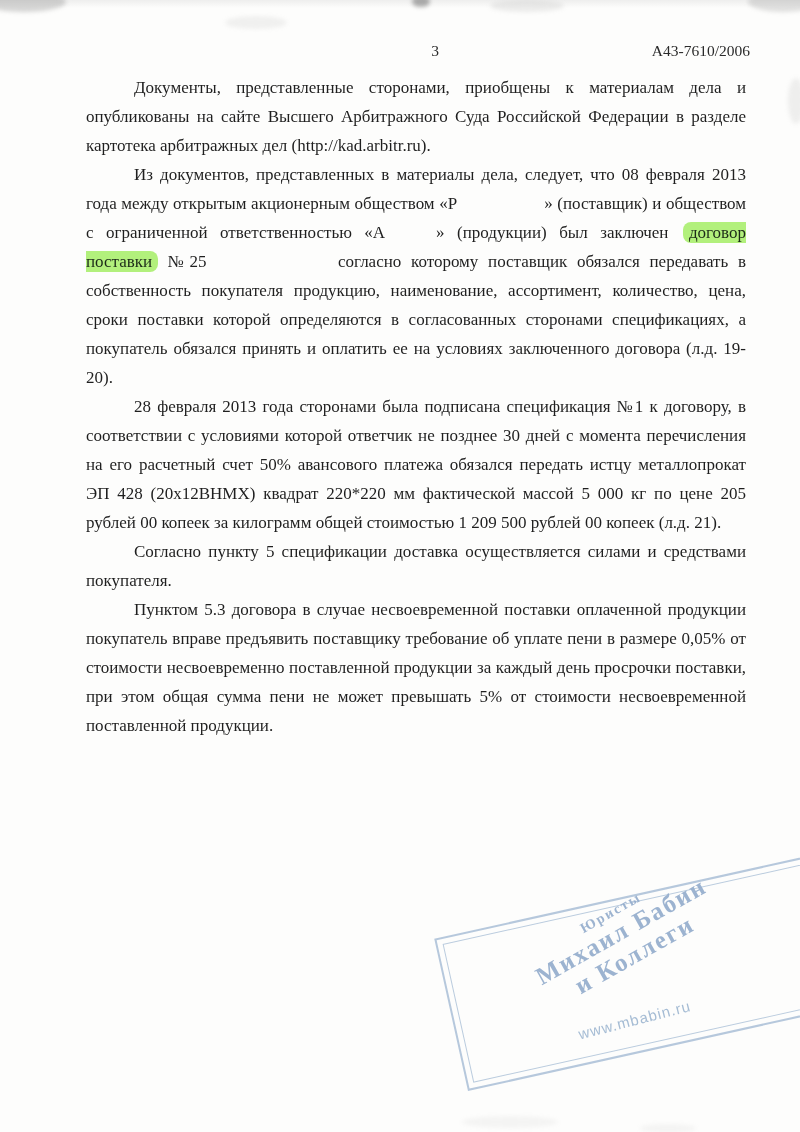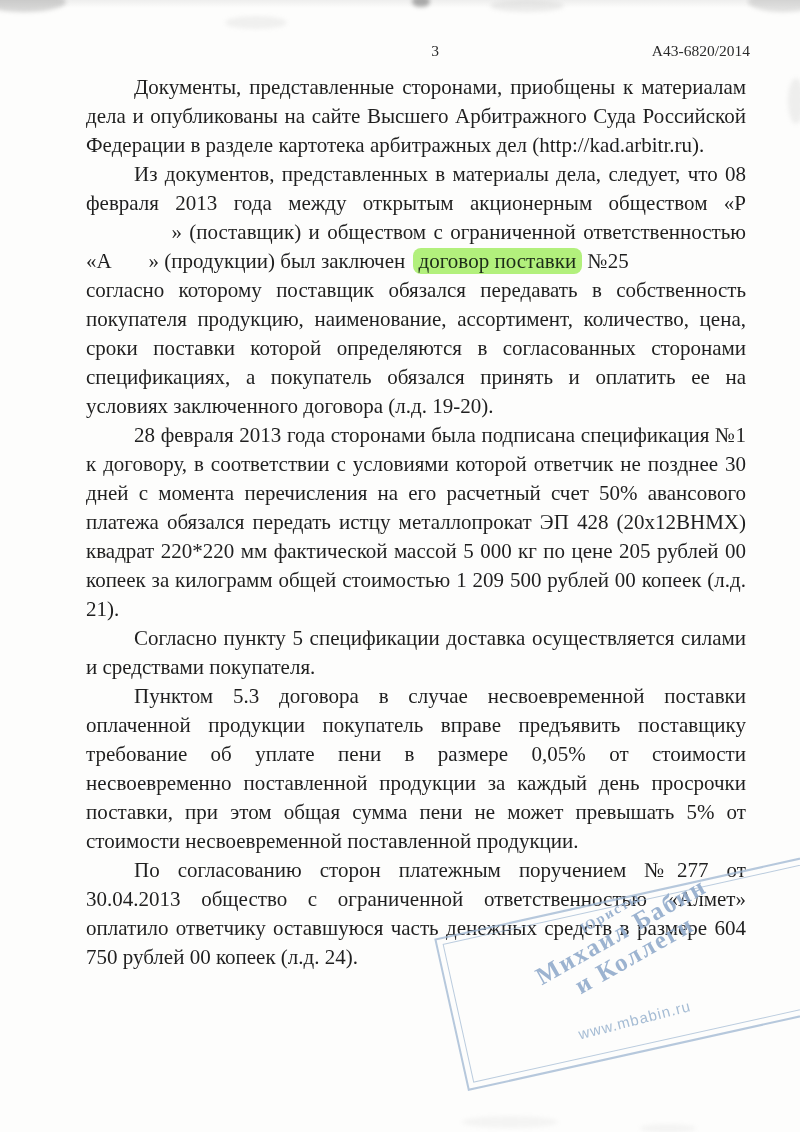--- a/index.html
+++ b/index.html
@@ -35,21 +35,21 @@
     font-size: 15.5px; color: #2a2a2a;
   }
   .header .pagenum {
     position: absolute; left: 0; width: 100%; text-align: center;
     transform: translateX(17px);
   }
   .header .casenum { position: absolute; right: 0; }
 
   .content {
     position: absolute; left: 86px; top: 73px; width: 660px;
-    font-size: 21px; line-height: 29px;
+    font-size: 17px; line-height: 29px;
     text-align: justify;
     color: #1f1f1f;
   }
   .content p { margin: 0; text-indent: 48px; }
 
   .gap { display: inline-block; height: 1px; }
   .g1 { width: 78px; }
   .g2 { width: 26px; }
   .g3 { width: 112px; }
 
@@ -107,40 +107,39 @@
   <div class="smudge sm2"></div>
   <div class="smudge sm3"></div>
   <div class="smudge sm4"></div>
   <div class="smudge sm5"></div>
   <div class="smudge sm6"></div>
   <div class="smudge sm7"></div>
   <div class="smudge sm8"></div>
 
   <div class="header">
     <span class="pagenum">3</span>
-    <span class="casenum">А43-6820/2014</span>
+    <span class="casenum">А43-7610/2006</span>
   </div>
 
   <div class="content">
     <p>Документы, представленные сторонами, приобщены к материалам дела и опубликованы на сайте Высшего Арбитражного Суда Российской Федерации в разделе картотека арбитражных дел (http://kad.arbitr.ru).</p>
     <p>
       <span>Из документов, представленных в материалы дела, следует, что 08 февраля 2013 года между открытым акционерным обществом «Р</span>
       <span class="gap g1"></span>
       <span>» (поставщик) и обществом с ограниченной ответственностью «А</span>
       <span class="gap g2"></span>
       <span>» (продукции) был заключен</span>
       <span class="hl">договор поставки</span>
       <span>№25</span>
       <span class="gap g3"></span>
       <span>согласно которому поставщик обязался передавать в собственность покупателя  продукцию, наименование, ассортимент, количество, цена, сроки поставки которой определяются в согласованных сторонами спецификациях, а покупатель обязался принять и оплатить ее на условиях заключенного договора (л.д. 19-20).</span>
     </p>
     <p>28 февраля 2013 года сторонами была подписана спецификация №1 к договору, в соответствии с условиями которой ответчик не позднее 30 дней с момента перечисления на его расчетный счет 50% авансового платежа обязался передать истцу металлопрокат ЭП 428 (20х12ВНМХ) квадрат 220*220 мм фактической массой 5 000 кг по цене 205 рублей 00 копеек за килограмм общей стоимостью 1 209 500 рублей 00 копеек (л.д. 21).</p>
     <p>Согласно пункту 5 спецификации доставка осуществляется силами и средствами покупателя.</p>
     <p>Пунктом 5.3 договора в случае несвоевременной поставки оплаченной продукции покупатель вправе предъявить поставщику требование об уплате пени в размере 0,05% от стоимости несвоевременно поставленной продукции за каждый день просрочки поставки, при этом общая сумма пени не может превышать 5% от стоимости несвоевременной поставленной продукции.</p>
-    <p>По согласованию сторон платежным поручением №277 от 30.04.2013 общество с ограниченной ответственностью «Алмет» оплатило ответчику оставшуюся часть денежных средств в размере 604 750 рублей 00 копеек (л.д. 24).</p>
   </div>
 
   <div class="stamp">
     <div class="stamp-inner"></div>
     <div class="stamp-brand">
       <div class="stamp-small">Юристы</div>
       <div class="stamp-big">Михаил Бабин</div>
       <div class="stamp-big">и Коллеги</div>
     </div>
     <div class="stamp-url">www.mbabin.ru</div>

